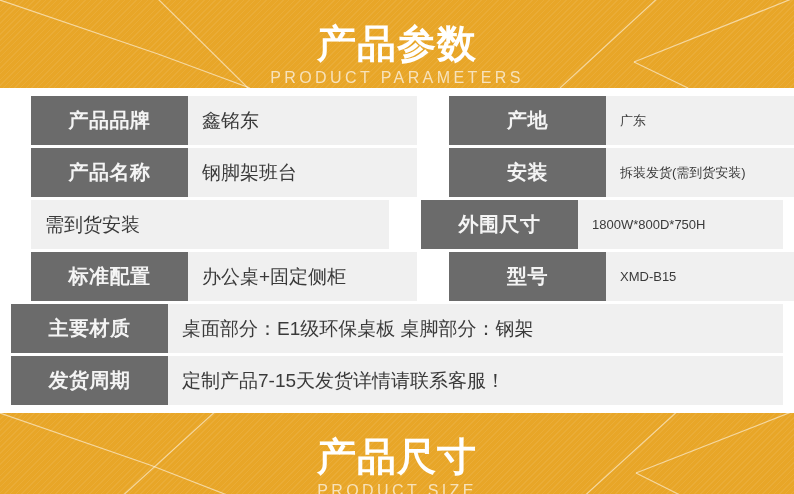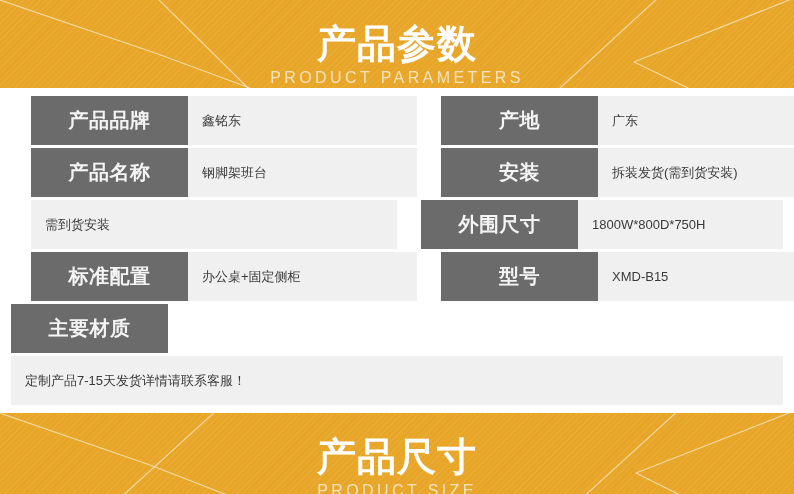--- a/index.html
+++ b/index.html
@@ -91,39 +91,39 @@
     height: 49px;
     margin-bottom: 3px;
   }
   .spec-row:last-child { margin-bottom: 0; }
 
   .half {
     display: flex;
     width: 386px;
     height: 49px;
   }
-  .half.left  { margin-right: 0; padding-left: 20px; }
+  .half.left  { margin-right: 8px; padding-left: 20px; }
   .half.right { margin-left: 24px; width: 362px; }
 
   .cell-label {
     background: #6b6b6b;
     color: #f4f4f4;
     font-size: 20px;
     font-weight: bold;
     display: flex;
     align-items: center;
     justify-content: center;
     box-sizing: border-box;
     flex: 0 0 auto;
     letter-spacing: 0.5px;
   }
   .cell-value {
     background: #f0f0f0;
     color: #3a3a3a;
-    font-size: 13px;
+    font-size: 19px;
     display: flex;
     align-items: center;
     box-sizing: border-box;
     padding-left: 14px;
     flex: 1 1 auto;
     overflow: hidden;
     white-space: nowrap;
   }
 
   
@@ -206,23 +206,25 @@
       </div>
       <div class="gap-col"></div>
       <div class="half right" style="margin-left:0">
         <div class="cell-label">型号</div>
         <div class="cell-value">XMD-B15</div>
       </div>
     </div>
 
     <div class="spec-row full">
       <div class="cell-label">主要材质</div>
+      <div class="cell-value">桌面部分：E1级环保桌板 桌脚部分：钢架</div>
     </div>
 
     <div class="spec-row full">
+      <div class="cell-label">发货周期</div>
       <div class="cell-value">定制产品7-15天发货详情请联系客服！</div>
     </div>
 
   </div>
 
   <div class="banner banner-bottom">
     <svg class="deco" viewBox="0 0 794 87" preserveAspectRatio="none">
       <line x1="218" y1="-4" x2="118" y2="87"></line>
       <line x1="-6" y1="-2" x2="150" y2="52"></line>
       <line x1="150" y1="52" x2="240" y2="87"></line>

